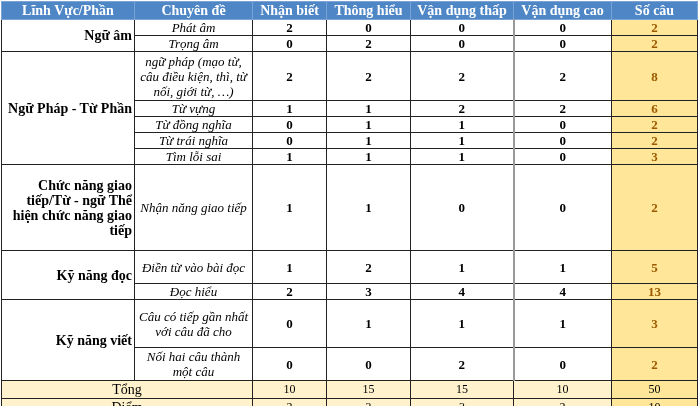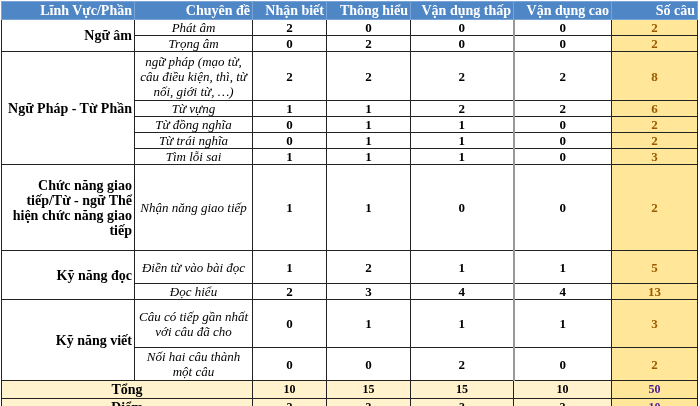--- a/index.html
+++ b/index.html
@@ -1,26 +1,26 @@
 <!DOCTYPE html>
 <html><head>
 <meta charset="utf-8">
 <style>
   html,body{margin:0;padding:0;background:#ffffff;}
   body{width:700px;height:406px;overflow:hidden;font-family:"Liberation Serif","DejaVu Serif",serif;}
   table{border-collapse:collapse;table-layout:fixed;position:absolute;left:1px;top:1px;width:696px;}
   td,th{border:1px solid #222;text-align:center;vertical-align:middle;padding:0 2px;font-size:13px;line-height:15px;color:#000;}
-  th{background:#4f86c6;color:#fff;font-weight:bold;font-size:14px;height:17px;border-color:#7aa3d6;text-align:right;}
+  th{background:#4f86c6;color:#fff;font-weight:bold;font-size:14px;height:17px;border-color:#7aa3d6;}
   td.area{font-weight:bold;font-size:14px;text-align:right;}
   td.topic{font-weight:normal;font-style:italic;}
   td.num{font-weight:bold;}
   td.sum{background:#ffe699;color:#9c5a00;font-weight:bold;}
-  tr.total td{background:#fff2cc;font-weight:bold;font-size:12px;margin-top:24px;}
+  tr.total td{background:#fff2cc;font-weight:normal;font-size:12px;margin-top:24px;}
   tr.total td.lbl{font-size:14px;}
-  tr.total td.sum{background:#ffe699;color:#4c1d95;}
+  tr.total td.sum{background:#ffe699;color:#000000;}
   td.grey-r{border-right:2px solid #999;}
 </style>
 </head>
 <body>
 
 <table>
   <colgroup>
     <col style="width:133px">
       <col style="width:118px">
       <col style="width:74px">

